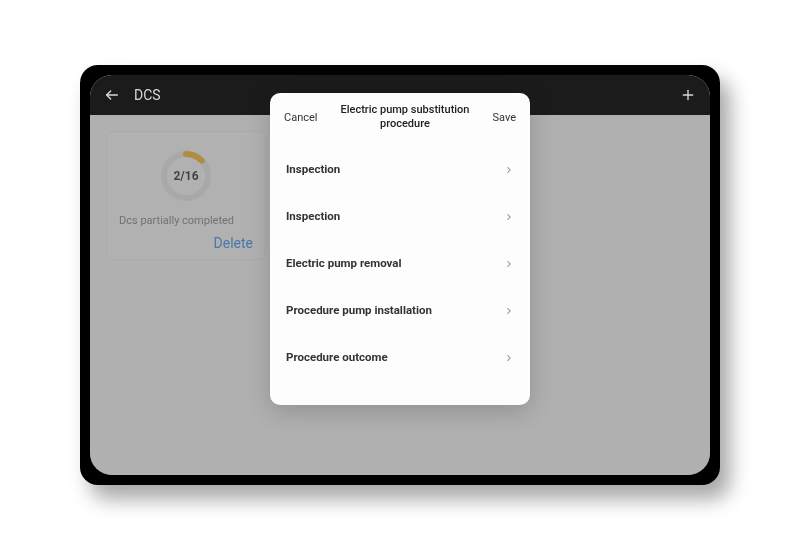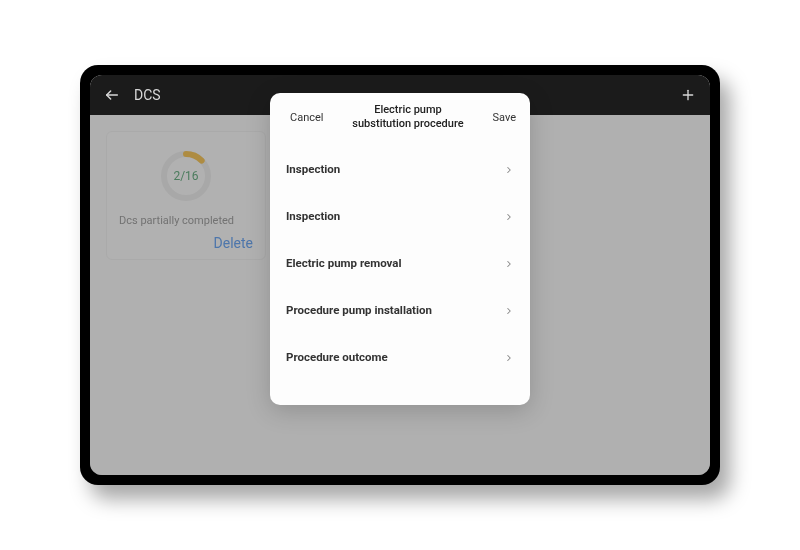--- a/index.html
+++ b/index.html
@@ -22,21 +22,21 @@
       background: #000;
       border-radius: 18px;
       padding: 10px;
       box-shadow: 10px 14px 20px rgba(0,0,0,0.35);
       position: relative;
     }
     .screen {
       width: 100%;
       height: 100%;
       background: #f3f3f3;
-      border-radius: 12px;
+      border-radius: 22px;
       overflow: hidden;
       position: relative;
     }
     .topbar {
       height: 40px;
       background: #1b1b1b;
       display: flex;
       align-items: center;
       padding: 0 14px;
       color: #e0e0e0;
@@ -79,22 +79,22 @@
     .progress-ring svg {
       transform: rotate(-90deg);
     }
     .progress-text {
       position: absolute;
       top: 0; left: 0; right: 0; bottom: 0;
       display: flex;
       align-items: center;
       justify-content: center;
       font-size: 12px;
-      font-weight: 400;
-      color: #15803d;
+      font-weight: 700;
+      color: #000000;
     }
     .card-status {
       font-size: 11px;
       color: #6a6a6a;
     }
     .card-actions {
       display: flex;
       justify-content: flex-end;
       margin-top: 8px;
     }
@@ -118,21 +118,21 @@
       top: -22px;
       background: #fdfdfd;
       border-radius: 10px;
       box-shadow: 0 6px 24px rgba(0,0,0,0.18);
       overflow: hidden;
     }
     .modal-header {
       display: flex;
       align-items: center;
       justify-content: space-between;
-      padding: 10px 14px 10px 20px;
+      padding: 10px 14px 10px 14px;
       gap: 15px;
     }
     .modal-cancel, .modal-save {
       font-size: 11px;
       color: #333;
       cursor: pointer;
     }
     .modal-title {
       font-size: 11px;
       font-weight: 500;

